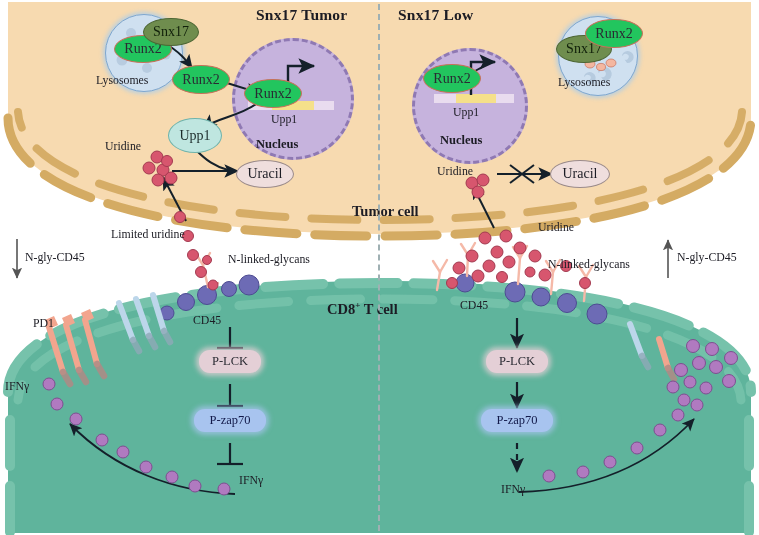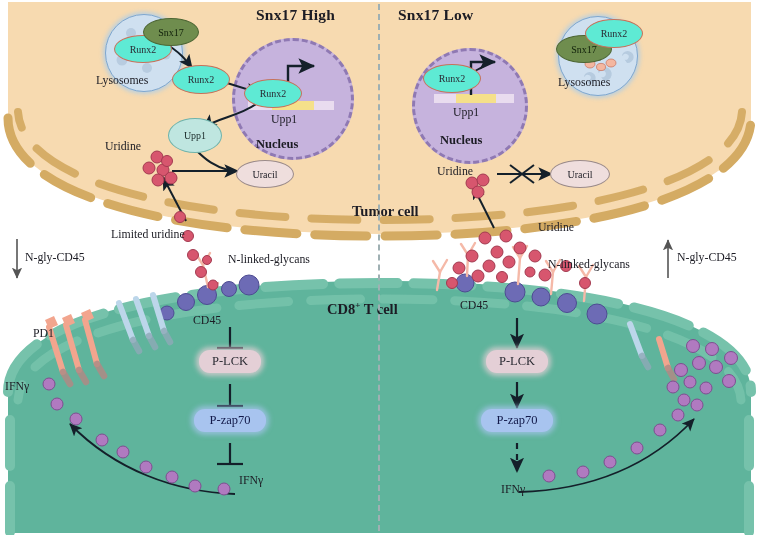--- a/index.html
+++ b/index.html
@@ -5,25 +5,25 @@
   html,body{margin:0;padding:0;background:#fff;}
   body{width:759px;height:535px;overflow:hidden;font-family:"Liberation Serif",serif;}
   #stage{position:relative;width:759px;height:535px;background:#ffffff;overflow:hidden;}
   #stage svg.layer{position:absolute;left:0;top:0;width:759px;height:535px;}
   .lbl{position:absolute;white-space:nowrap;color:#1c1c24;}
   .lbl.serif{font-family:"Liberation Serif",serif;}
   .hdr{font-weight:bold;font-size:15.5px;letter-spacing:.2px;}
   .cellname{font-weight:bold;font-size:14.5px;}
   .t12{font-size:12.5px;}
   .t115{font-size:11.8px;}
-  .t11{font-size:10px;}
+  .t11{font-size:14px;}
   .node{position:absolute;display:flex;align-items:center;justify-content:center;
         font-family:"Liberation Serif",serif;white-space:nowrap;}
   .ell{border-radius:50%;}
-  .runx2{background:#5eead4;border:1px solid #c8705a;color:#2a2a33;}
+  .runx2{background:#22c55e;border:1px solid #c8705a;color:#2a2a33;}
   .snx17{background:#6f8d4e;border:1px solid #4d6634;color:#11200a;}
   .upp1e{background:#bfe6e0;border:1px solid #6fb3ab;color:#1b2b2a;}
   .uracil{background:#efdedd;border:1px solid #9b8b8a;color:#1c1c24;}
   .plck{background:#e4cfd6;border-radius:11px;color:#2b2b33;box-shadow:0 0 5px 3px rgba(228,207,214,.75);}
   .pzap{background:#a8c4ef;border-radius:11px;color:#121a4a;box-shadow:0 0 5px 3px rgba(168,196,239,.7);}
   #divider{position:absolute;left:378px;top:4px;width:0;height:527px;
            border-left:2.5px dashed #9fb0b3;}
   .nucleus{position:absolute;border-radius:50%;background:#c6b3dd;
            border:3.5px dashed #8f79b3;}
   .lyso{position:absolute;border-radius:50%;background:#cfe0f0;
@@ -343,21 +343,21 @@
   <div class="node ell snx17 t11" style="left:556px;top:35px;width:54px;height:26px;">Snx17</div>
   <div class="node ell runx2 t11" style="left:585px;top:19px;width:56px;height:27px;">Runx2</div>
   <div class="node ell uracil t11" style="left:550px;top:160px;width:58px;height:26px;">Uracil</div>
 
   <div class="node plck t12" style="left:199px;top:350px;width:62px;height:23px;">P-LCK</div>
   <div class="node pzap t12" style="left:194px;top:409px;width:72px;height:23px;">P-zap70</div>
 
   <div class="node plck t12" style="left:486px;top:350px;width:62px;height:23px;">P-LCK</div>
   <div class="node pzap t12" style="left:481px;top:409px;width:72px;height:23px;">P-zap70</div>
 
-  <div class="lbl serif hdr" style="left:256px;top:6px;">Snx17 High</div>
+  <div class="lbl serif hdr" style="left:256px;top:6px;">Snx17 Tumor</div>
   <div class="lbl serif hdr" style="left:398px;top:6px;">Snx17 Low</div>
 
   <div class="lbl serif t115" style="left:96px;top:73px;">Lysosomes</div>
   <div class="lbl serif t115" style="left:558px;top:75px;">Lysosomes</div>
 
   <div class="lbl serif t115" style="left:271px;top:112px;">Upp1</div>
   <div class="lbl serif t115" style="left:453px;top:105px;">Upp1</div>
 
   <div class="lbl serif t12" style="left:256px;top:137px;font-weight:bold;">Nucleus</div>
   <div class="lbl serif t12" style="left:440px;top:133px;font-weight:bold;">Nucleus</div>
@@ -376,21 +376,21 @@
 
   <div class="lbl serif t115" style="left:25px;top:250px;">N-gly-CD45</div>
   <div class="lbl serif t115" style="left:677px;top:250px;">N-gly-CD45</div>
 
   <div class="lbl serif t115" style="left:228px;top:252px;">N-linked-glycans</div>
   <div class="lbl serif t115" style="left:548px;top:257px;">N-linked-glycans</div>
 
   <div class="lbl serif t115" style="left:193px;top:313px;">CD45</div>
   <div class="lbl serif t115" style="left:460px;top:298px;">CD45</div>
 
-  <div class="lbl serif t115" style="left:33px;top:326px;">PD1</div>
+  <div class="lbl serif t115" style="left:33px;top:316px;">PD1</div>
 
   <div class="lbl serif t115" style="left:5px;top:379px;">IFNγ</div>
   <div class="lbl serif t115" style="left:239px;top:473px;">IFNγ</div>
   <div class="lbl serif t115" style="left:501px;top:482px;">IFNγ</div>
 
   <div id="divider"></div>
 
 </div>
 
 </body></html>

